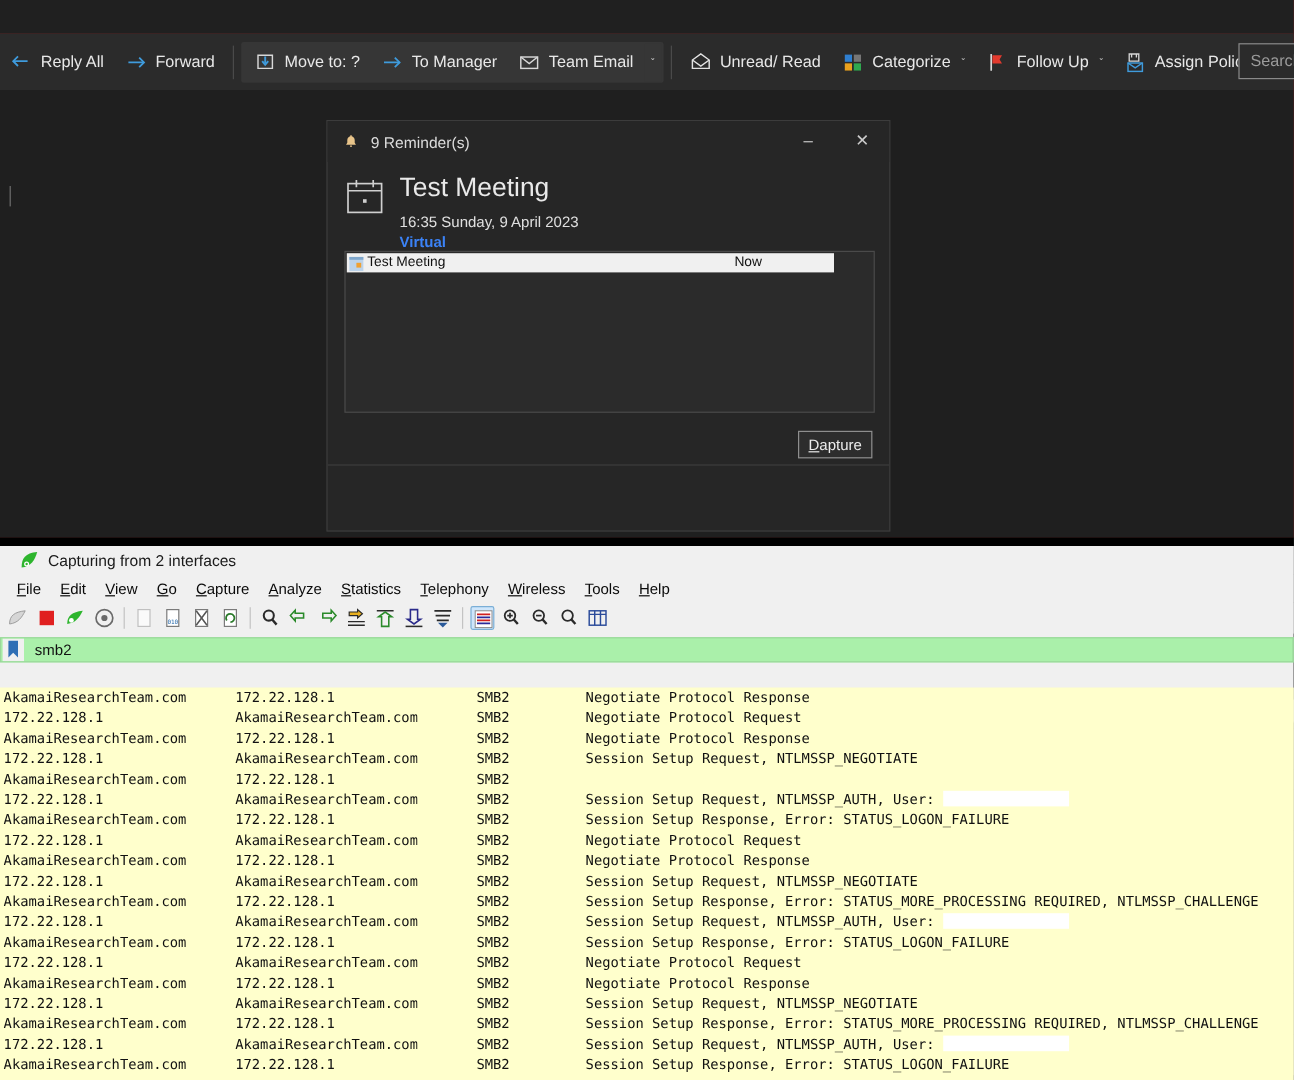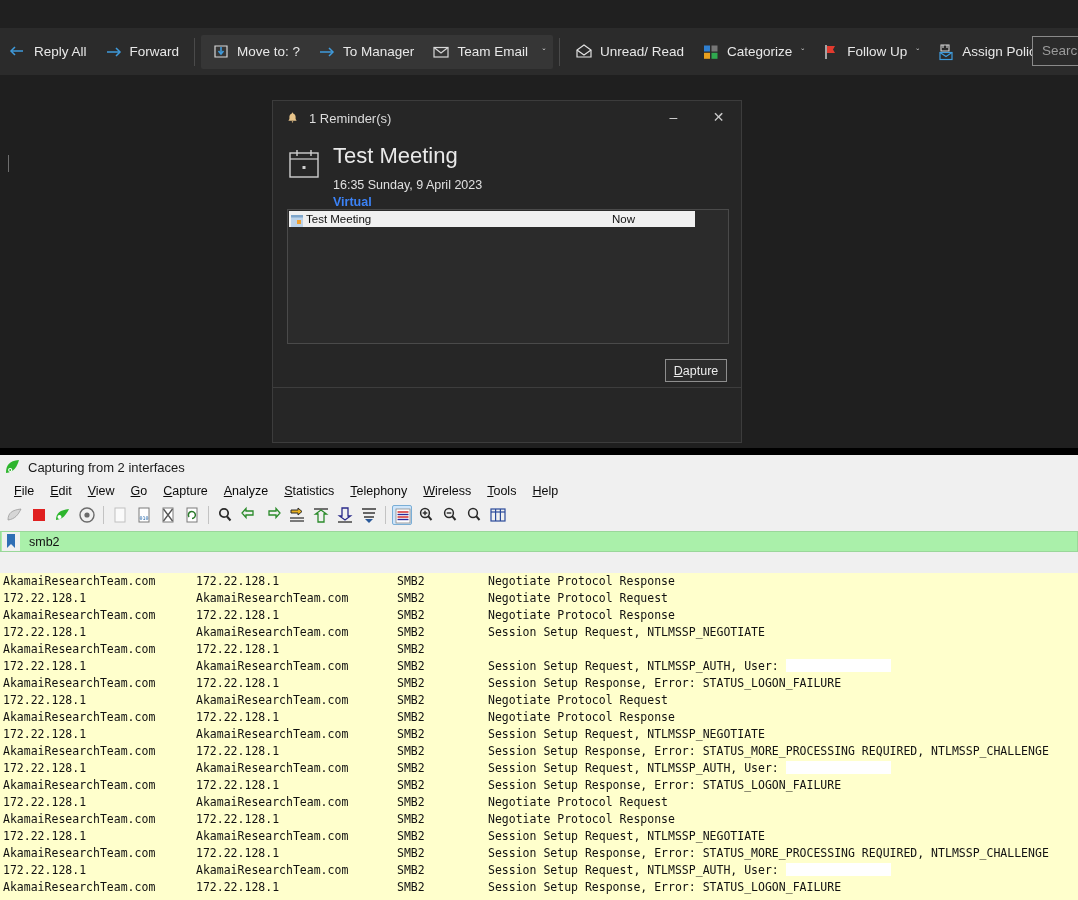--- a/index.html
+++ b/index.html
@@ -92,21 +92,21 @@
   .rd-snooze{ position:absolute; left:512px; top:410px; width:48px; }
   .rd-dismissall{ position:absolute; left:665px; top:410px; width:65px; }
   .u{ text-decoration:underline; }
 
   
   #wireshark{
     position:absolute; left:0; top:455px; width:1078px; height:445px;
     background:#f0f0f0;
   }
   .ws-blackband{ position:absolute; left:0; top:448px; width:1078px; height:7px; background:#000; }
-  .ws-title{ height:24px; display:flex; align-items:center; padding-left:5px; background:#f0f0f0; }
+  .ws-title{ height:24px; display:flex; align-items:center; padding-left:17px; background:#f0f0f0; }
   .ws-logo{ width:16px; height:16px; flex:0 0 16px; margin-right:7px; }
   .ws-title-text{ color:#1a1a1a; font-size:13px; }
   .ws-menubar{ height:23px; display:flex; align-items:center; padding-left:6px; background:#f0f0f0; }
   .ws-menu{ font-size:12.5px; color:#0a0a0a; padding:2px 8px; cursor:default; }
   .ws-toolbar{ height:26px; display:flex; align-items:center; padding-left:3px; background:#f0f0f0; }
   .ws-tbico{ width:20px; height:20px; margin:0 2px; flex:0 0 20px; display:block; }
   .ws-tbsep{ width:1px; height:18px; background:#c3c3c3; margin:0 4px; }
   .ws-tbico.active{ background:#cfe6fb; border:1px solid #7aaed6; border-radius:2px; }
 
   .ws-filterbar{
@@ -261,21 +261,21 @@
 
 <div id="reminder-dialog">
 
   <div class="rd-title">
     <span class="rd-bell">
       <svg viewBox="0 0 16 16" width="15" height="15">
         <path d="M8 1.6c-.35 0-.62.28-.62.62v.5C5.8 3.05 4.7 4.5 4.7 6.2v2.3L3.6 10.3h8.8L11.3 8.5V6.2c0-1.7-1.1-3.15-2.68-3.48v-.5c0-.34-.27-.62-.62-.62z" fill="#e8c48a"></path>
         <rect x="7.3" y="10.8" width="1.4" height="1.5" rx=".5" fill="#e8c48a"></rect>
       </svg>
     </span>
-    <span class="rd-title-text">1 Reminder(s)</span>
+    <span class="rd-title-text">9 Reminder(s)</span>
     <div class="rd-wbtns">
       <div class="rd-wbtn">–</div>
       <div class="rd-wbtn">✕</div>
     </div>
   </div>
 
   <div class="rd-head">
     <span class="rd-calico">
       <svg viewBox="0 0 34 32" width="34" height="32">
         <rect x="3" y="5" width="28" height="24" fill="none" stroke="#cfcfcf" stroke-width="1.4"></rect>

